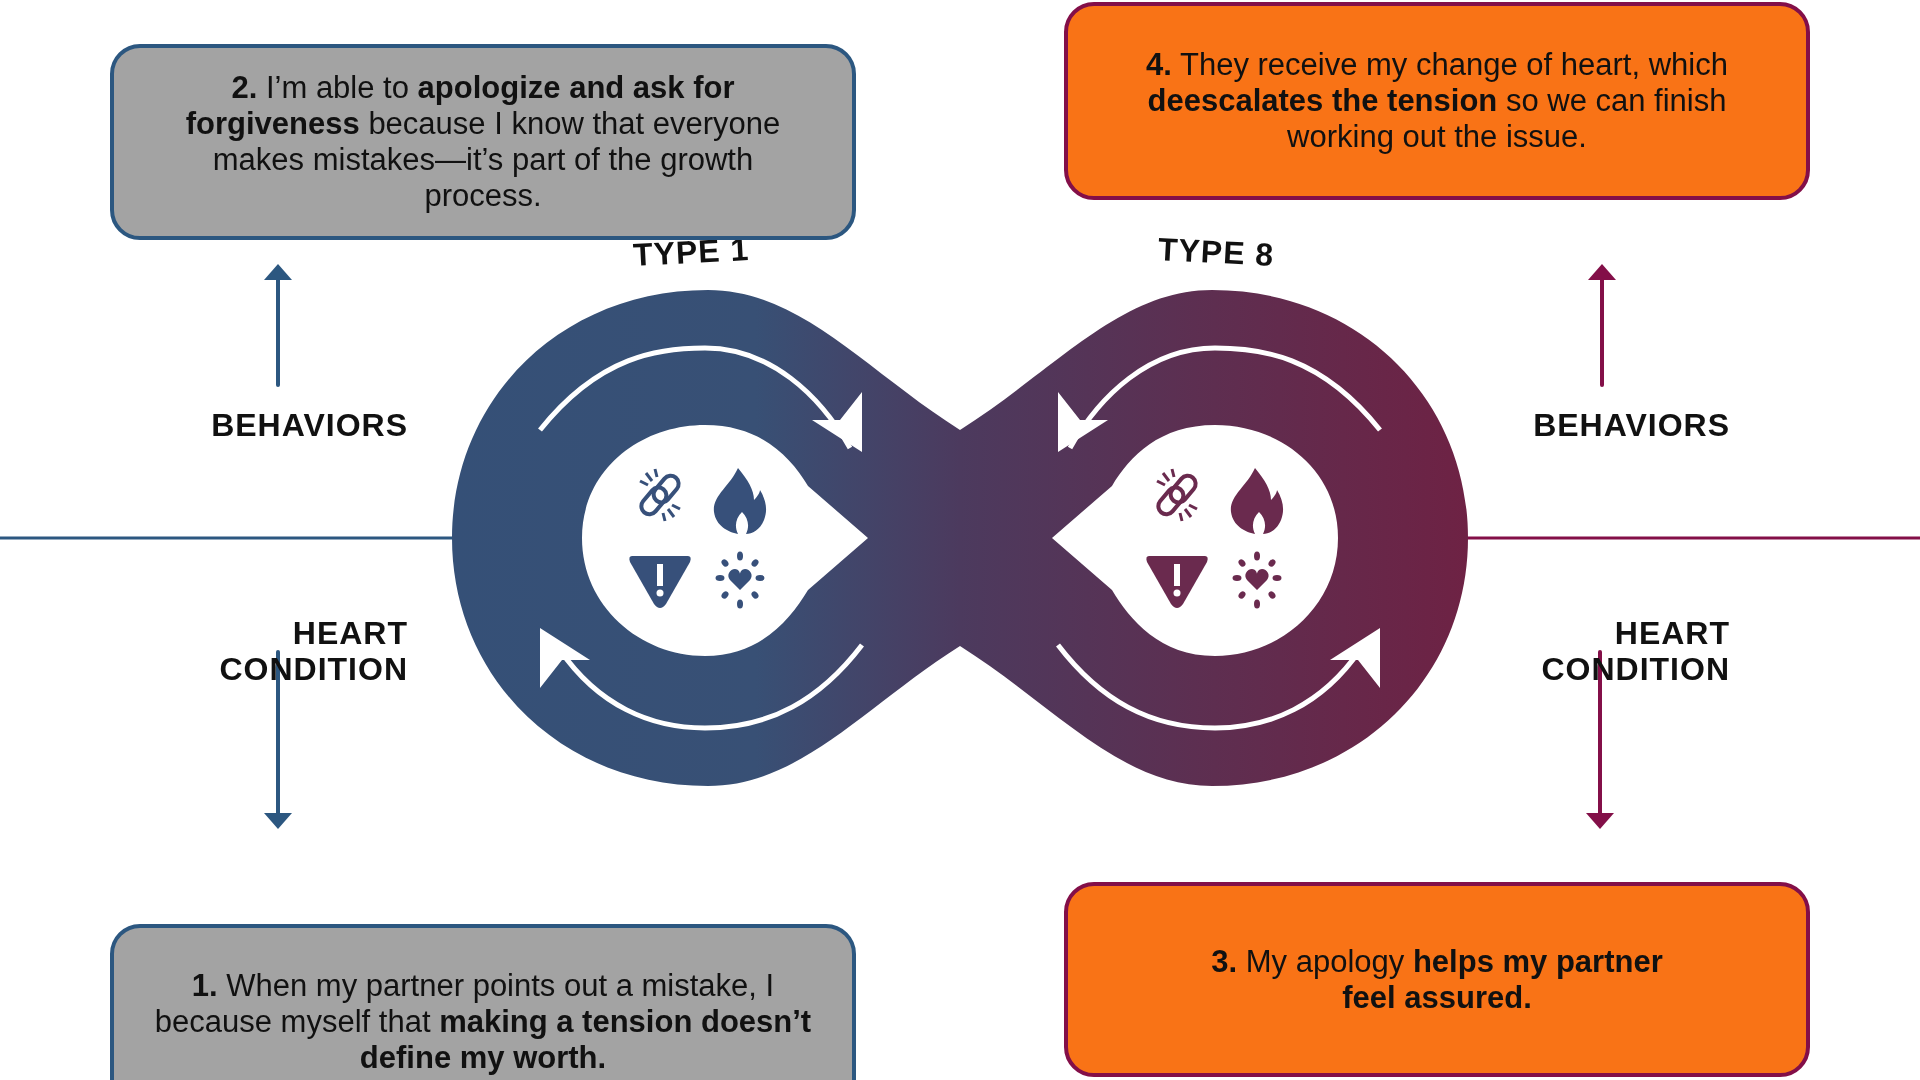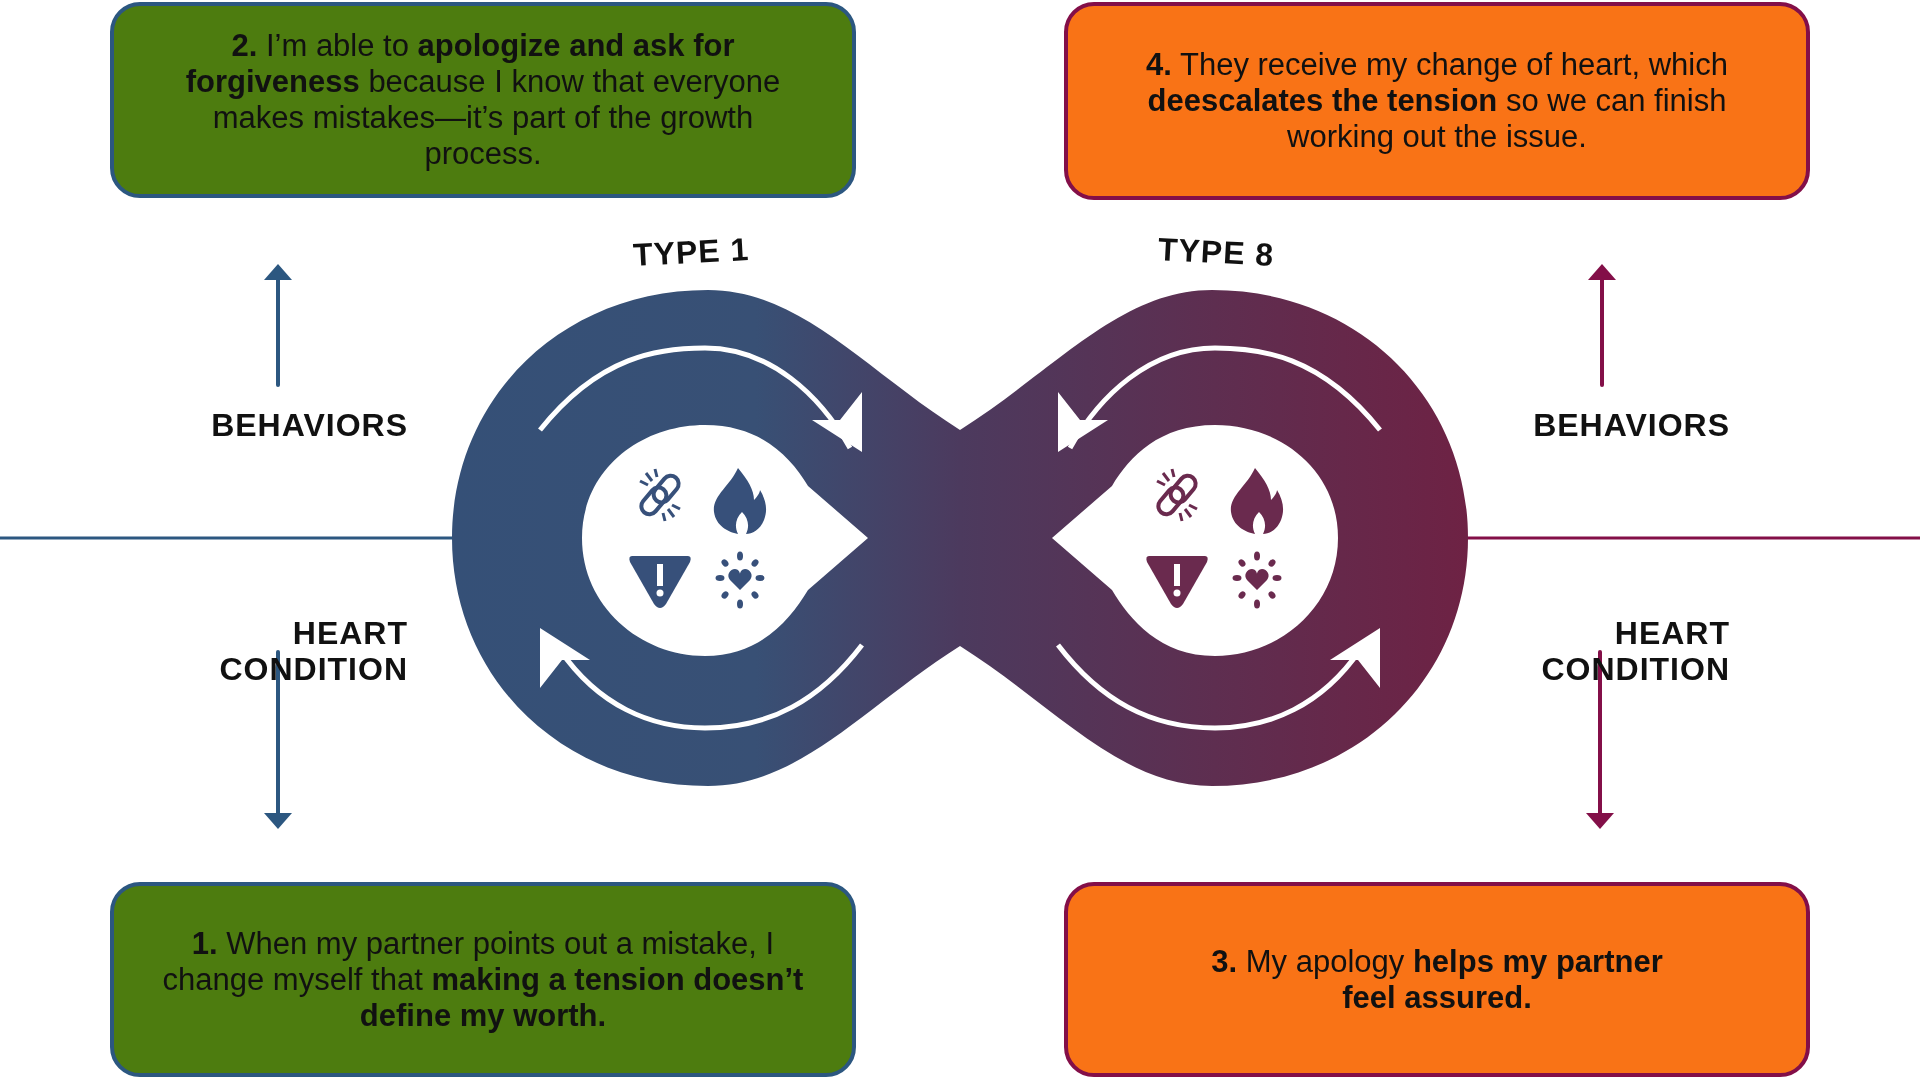--- a/index.html
+++ b/index.html
@@ -1,19 +1,19 @@
 <!DOCTYPE html>
 <html><head>
 <meta charset="utf-8">
 <style>
   html,body{margin:0;padding:0;background:#ffffff;}
   body{width:1920px;height:1080px;position:relative;overflow:hidden;font-family:"Liberation Sans","DejaVu Sans",sans-serif;color:#111;}
   .box{position:absolute;box-sizing:border-box;border-radius:30px;border:4px solid;display:flex;align-items:center;justify-content:center;text-align:center;padding:0 40px;font-size:31px;line-height:36px;}
   .box b{font-weight:700;}
-  .box.blue{border-color:#2c5780;background:#4d7c0f;}
+  .box.blue{border-color:#2c5780;background:#a3a3a3;margin-top:42px;}
   .box.red{border-color:#830f48;background:#f97316;}
   #box2{left:110px;top:2px;width:746px;height:196px;}
   #box4{left:1064px;top:2px;width:746px;height:198px;}
   #box1{left:110px;top:882px;width:746px;height:195px;}
   #box3{left:1064px;top:882px;width:746px;height:195px;align-items:center;}
   .side-label{position:absolute;font-weight:700;font-size:32px;line-height:36px;text-align:right;letter-spacing:1px;width:260px;}
   #lbl-beh-left{left:148px;top:407px;}
   #lbl-hc-left{left:148px;top:615px;}
   #lbl-beh-right{left:1470px;top:407px;}
   #lbl-hc-right{left:1470px;top:615px;}
@@ -184,21 +184,21 @@
 </div>
 
 <div id="box4" class="box red">
   <div>
     <b>4.</b><span> They receive my change of heart, which </span><b>deescalates the tension</b><span> so we can finish working out the issue.</span>
   </div>
 </div>
 
 <div id="box1" class="box blue">
   <div>
-    <b>1.</b><span> When my partner points out a mistake, I change myself that </span><b>making a tension doesn’t define my worth.</b>
+    <b>1.</b><span> When my partner points out a mistake, I because myself that </span><b>making a tension doesn’t define my worth.</b>
   </div>
 </div>
 
 <div id="box3" class="box red">
   <div style="padding:0 80px;">
     <b>3.</b><span> My apology </span><b>helps my partner feel assured.</b>
   </div>
 </div>
 
 </body></html>

